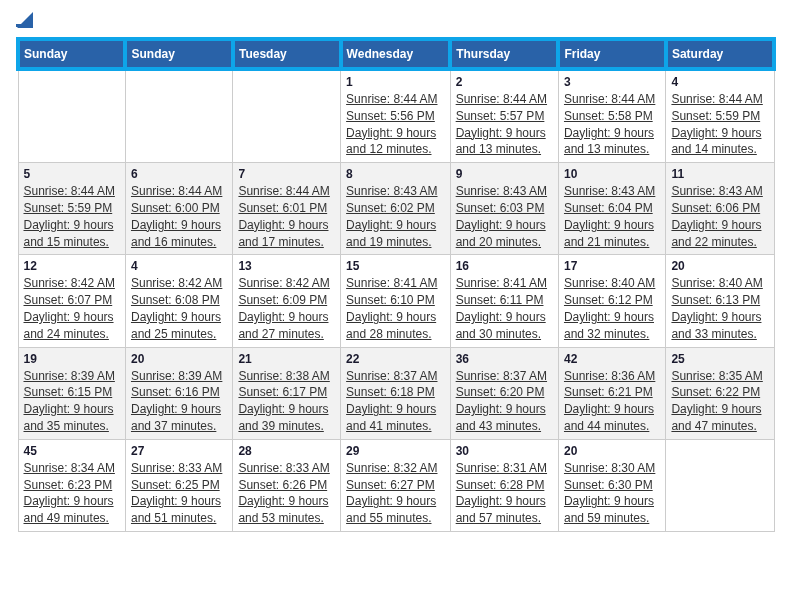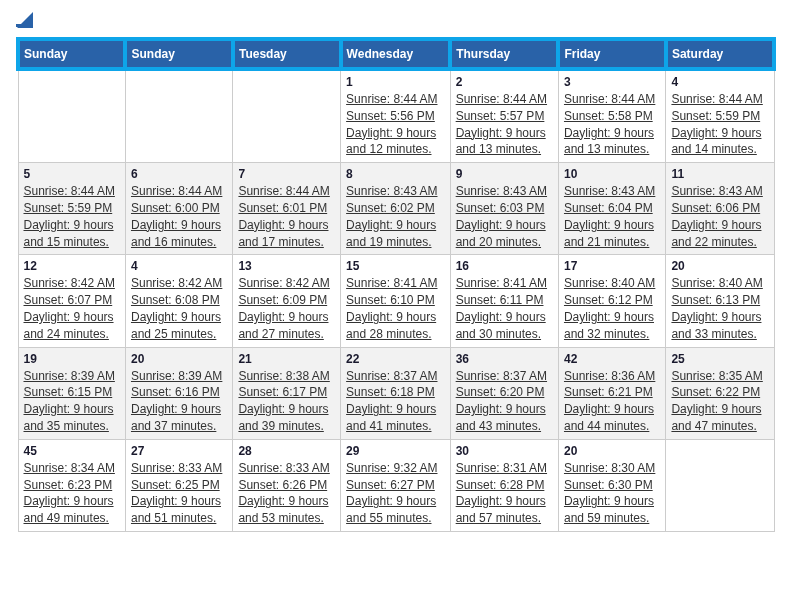--- a/index.html
+++ b/index.html
@@ -311,21 +311,21 @@
         </td>
         <td>
           <span class="day-number">28</span>
           <div class="day-info" style="white-space: pre-line;">Sunrise: 8:33 AM
 Sunset: 6:26 PM
 Daylight: 9 hours
 and 53 minutes.</div>
         </td>
         <td>
           <span class="day-number">29</span>
-          <div class="day-info" style="white-space: pre-line;">Sunrise: 9:32 AM
+          <div class="day-info" style="white-space: pre-line;">Sunrise: 8:32 AM
 Sunset: 6:27 PM
 Daylight: 9 hours
 and 55 minutes.</div>
         </td>
         <td>
           <span class="day-number">30</span>
           <div class="day-info" style="white-space: pre-line;">Sunrise: 8:31 AM
 Sunset: 6:28 PM
 Daylight: 9 hours
 and 57 minutes.</div>

